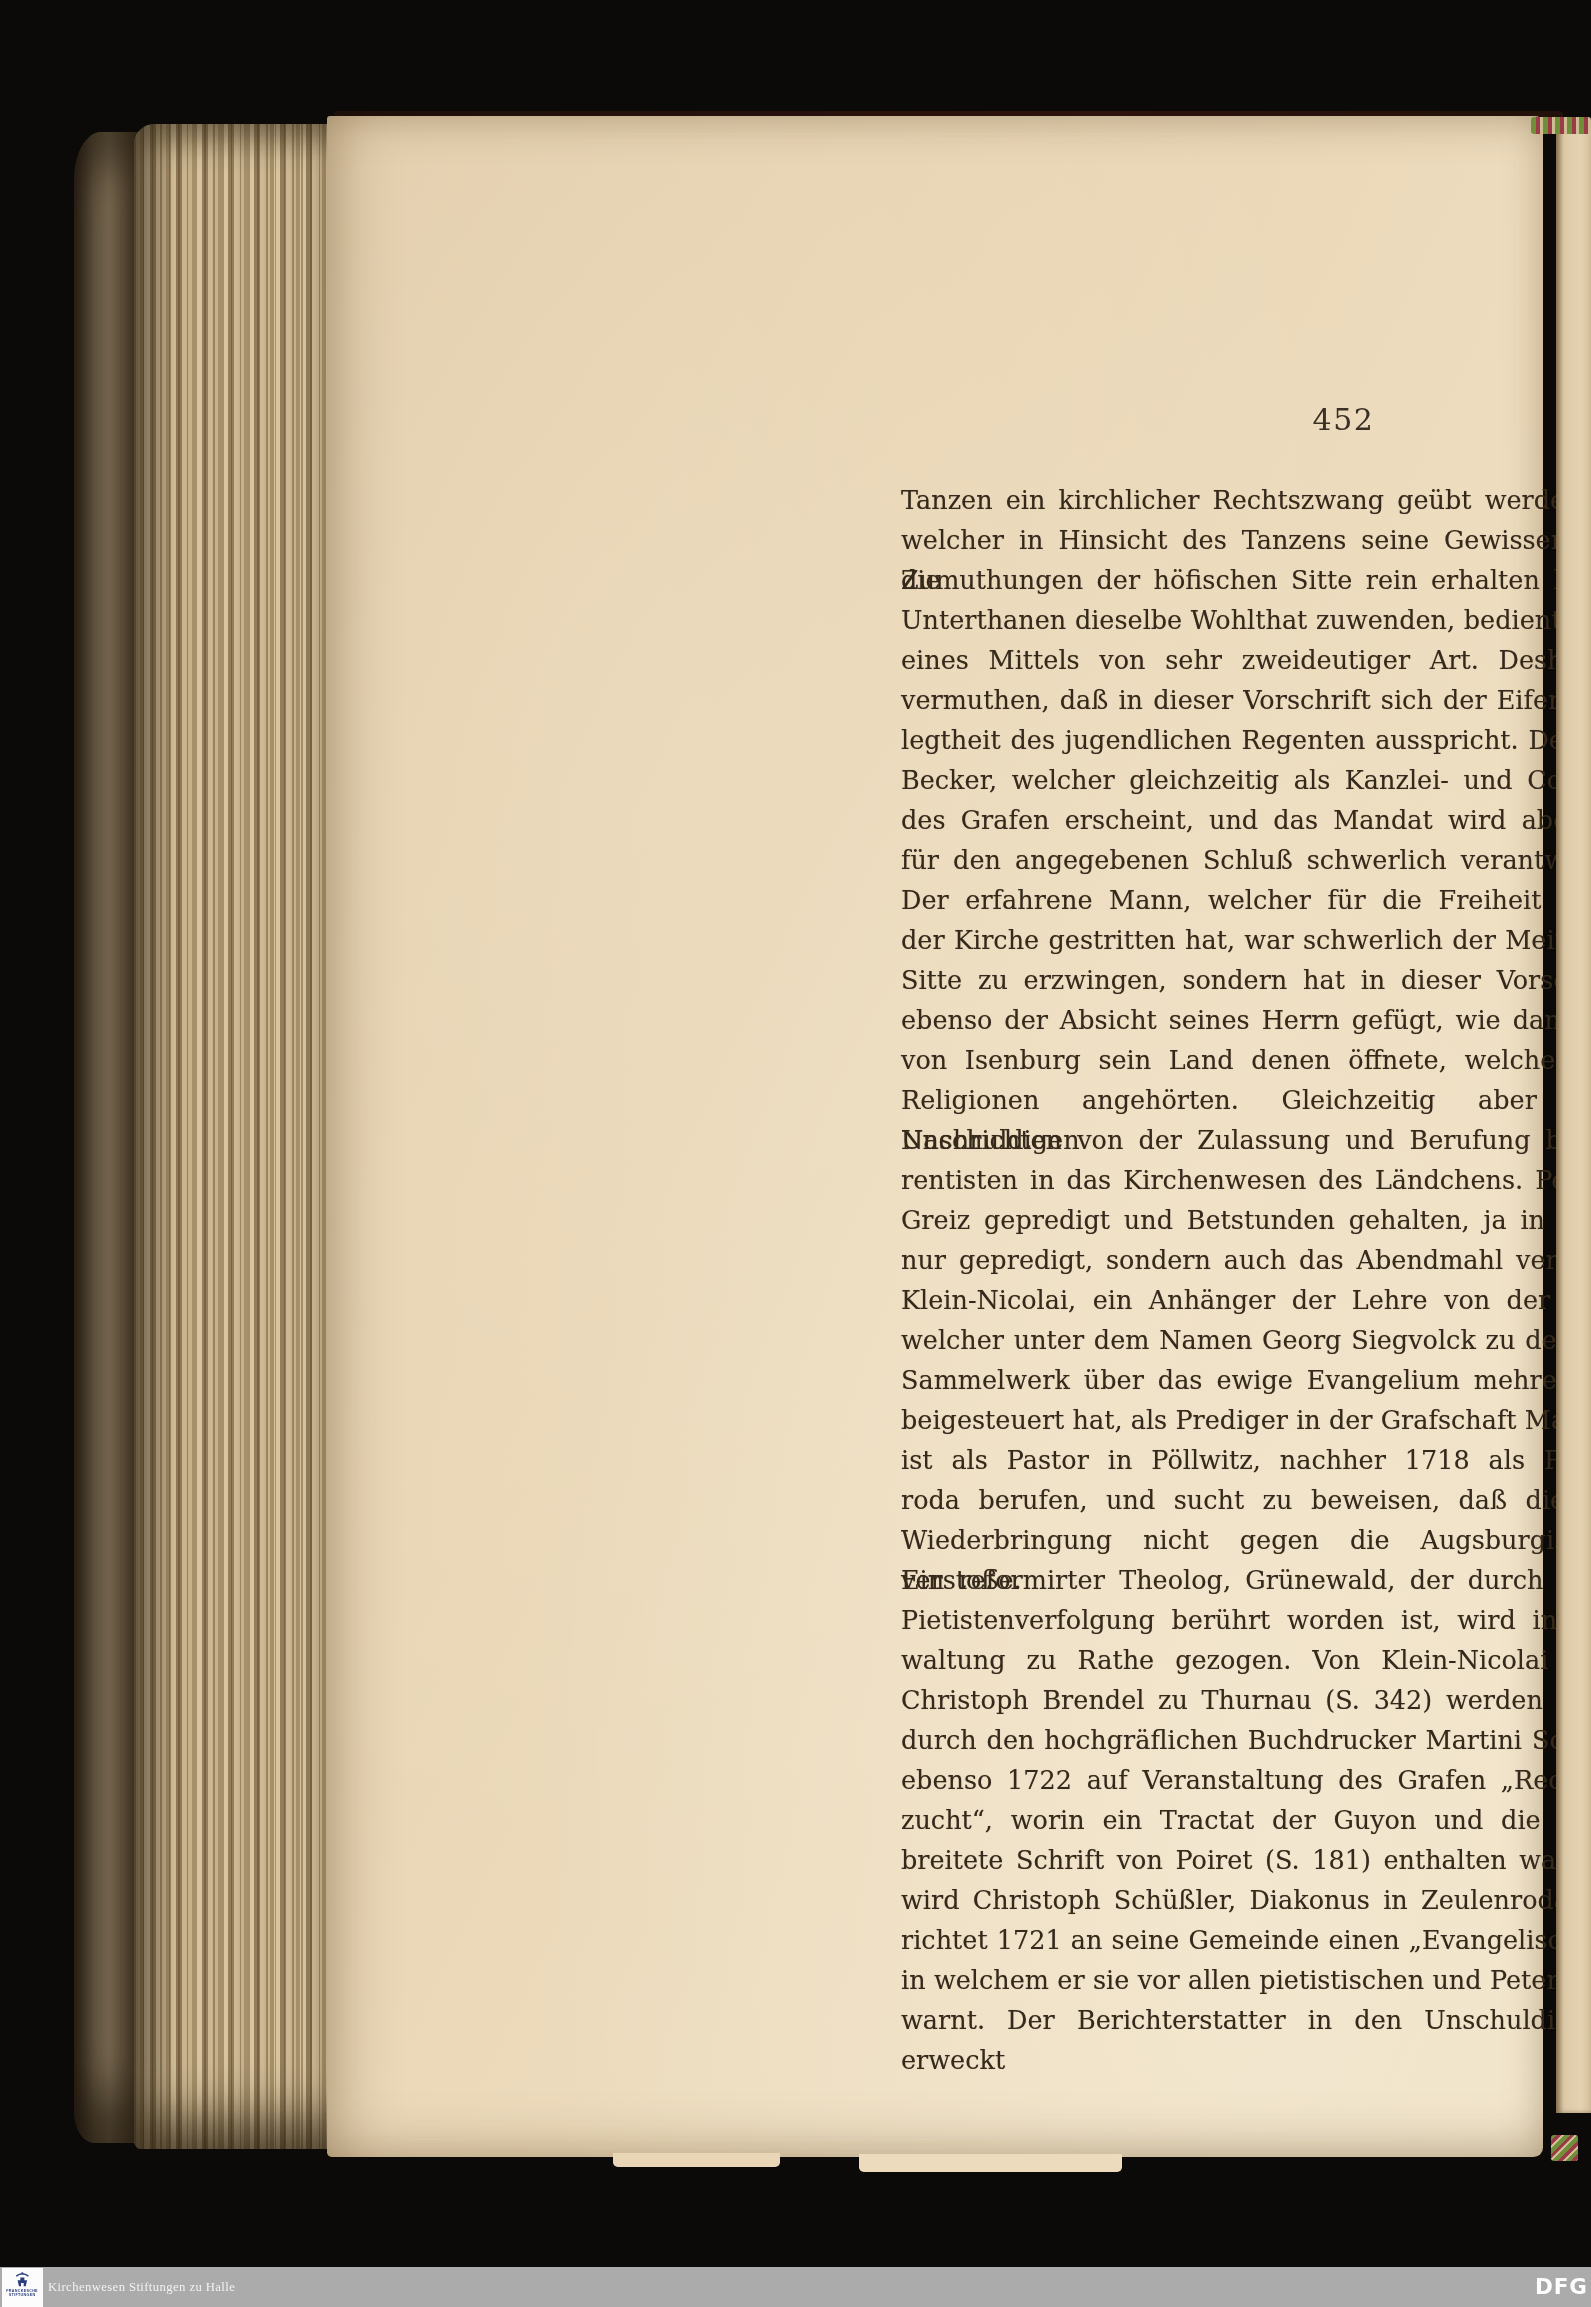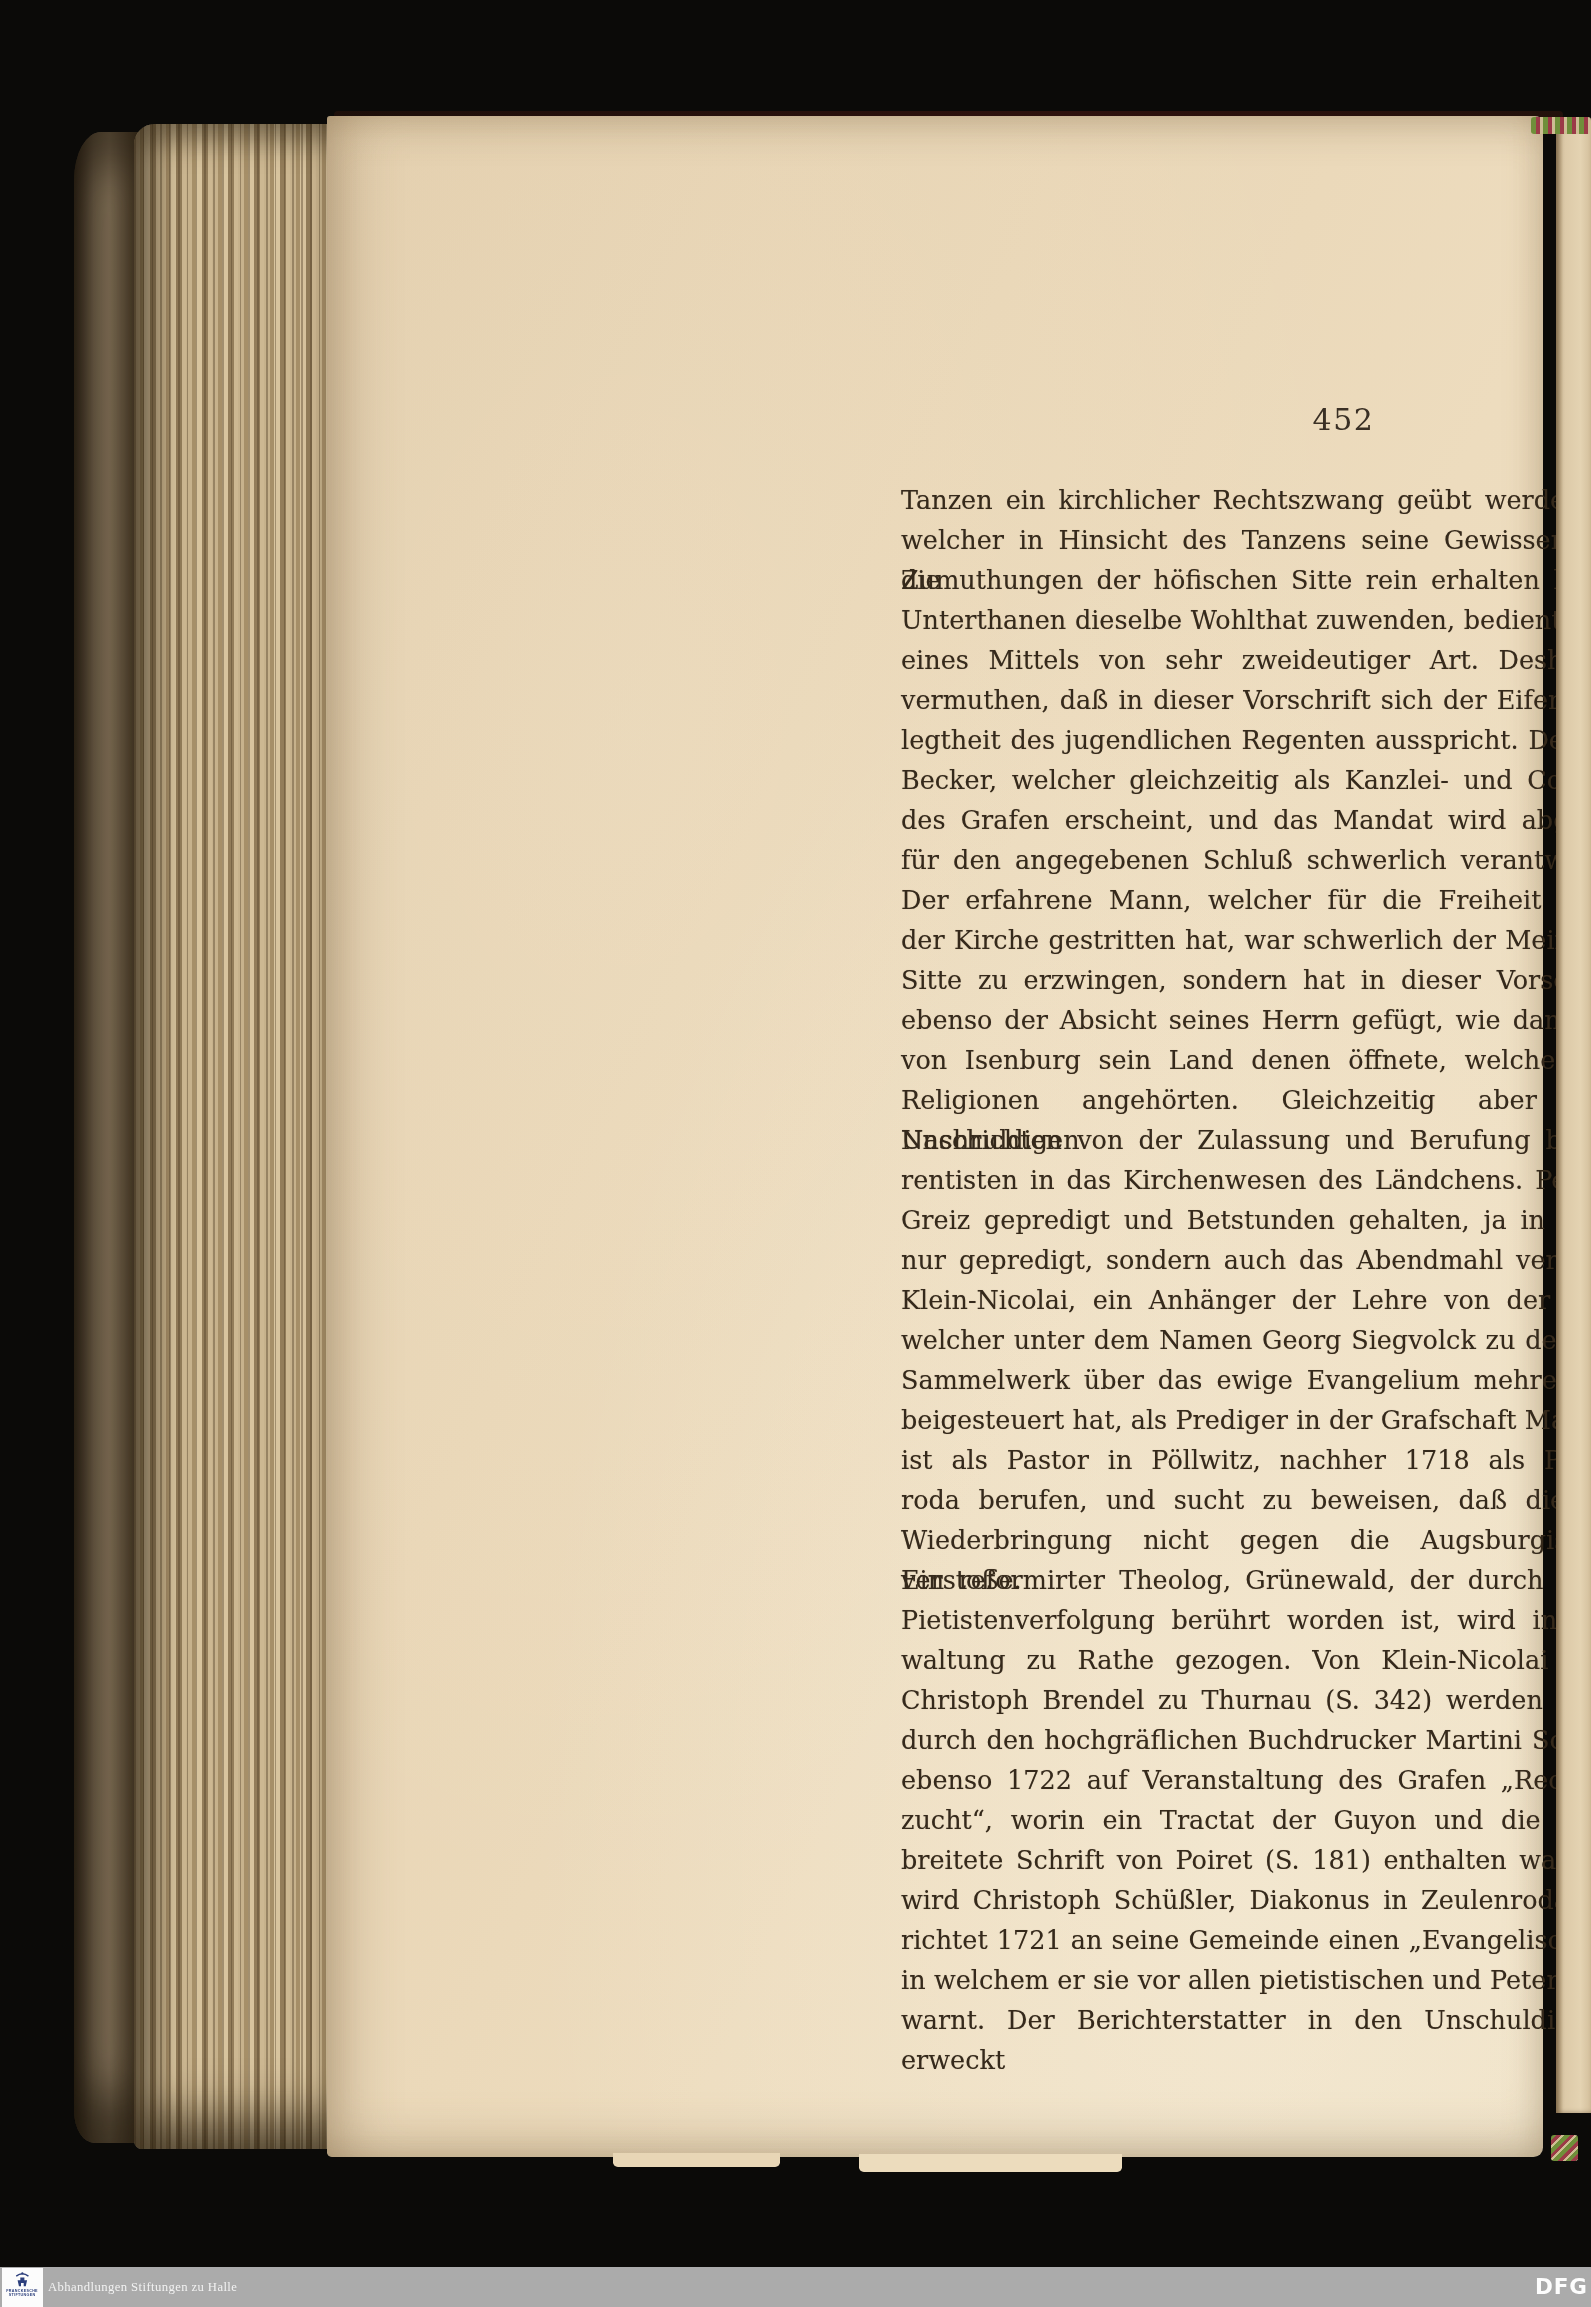--- a/index.html
+++ b/index.html
@@ -124,17 +124,17 @@
   <div class="footer-bar"></div>
   <div class="logo-box">
     <svg width="20.7" height="19" viewBox="0 0 30 28">
       <path d="M6 9 Q15 2 24 9" fill="none" stroke="#2c3f7c" stroke-width="2"></path>
       <circle cx="15" cy="5" r="1.6" fill="#2c3f7c"></circle>
       <path d="M12 11 h6 v4 h4 l-2 9 h-3 v-5 h-4 v5 h-3 l-2-9 h4 z" fill="#2c3f7c"></path>
     </svg>
     <div class="logo-text">FRANCKESCHE</div>
     <div class="logo-text">STIFTUNGEN</div>
   </div>
-  <div class="footer-title">Abhandlungen Stiftungen zu Halle</div>
+  <div class="footer-title">Kirchenwesen Stiftungen zu Halle</div>
   <div class="dfg">DFG</div>
 
 </div>
 
 
 </body></html>

